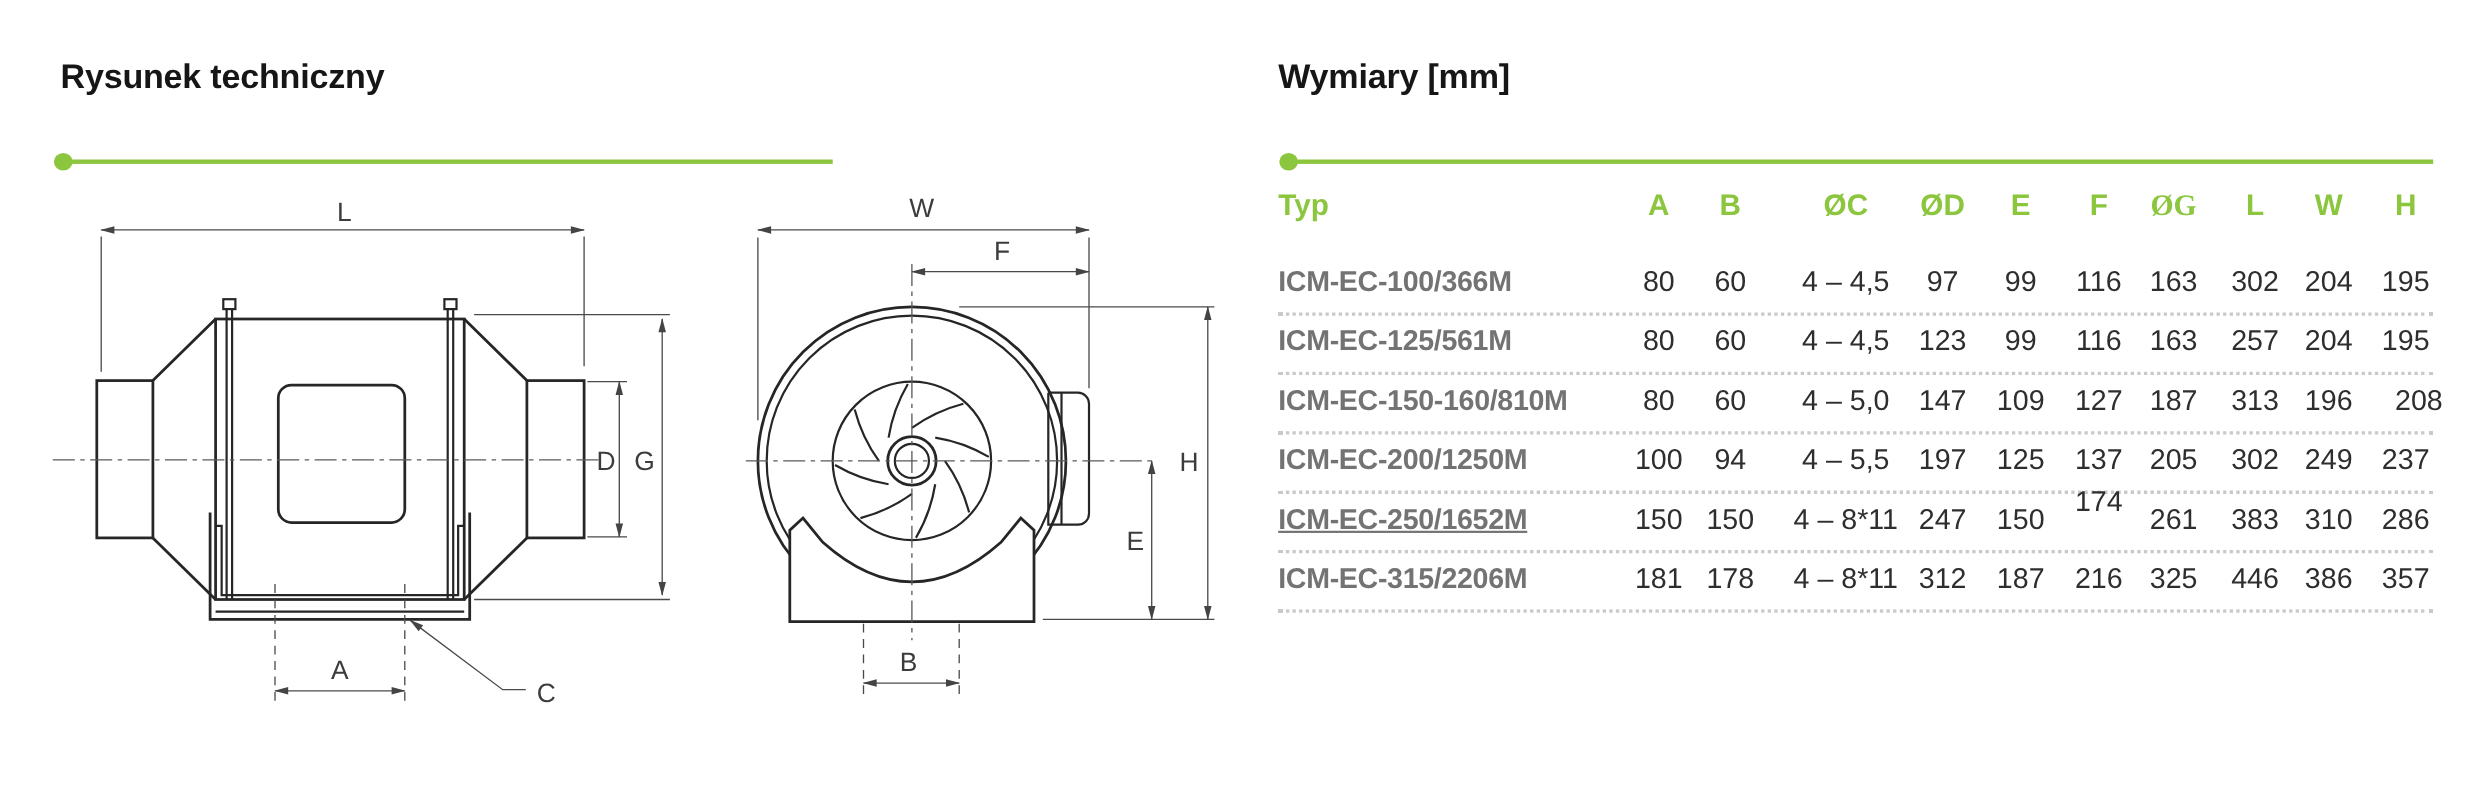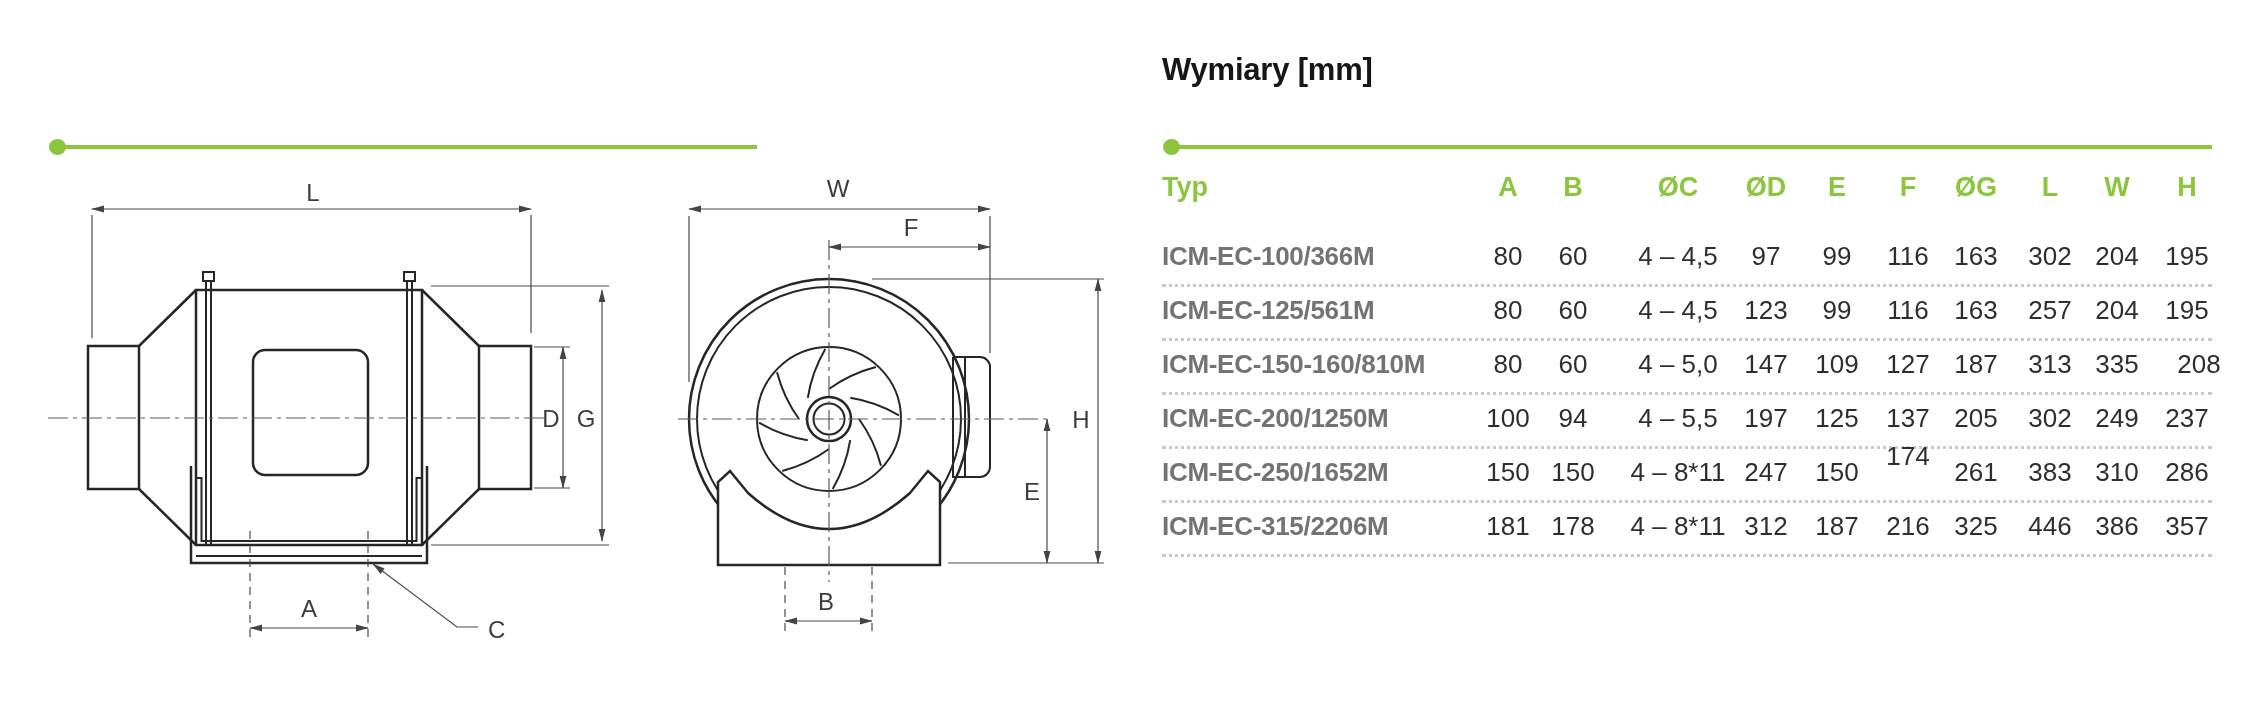--- a/index.html
+++ b/index.html
@@ -21,20 +21,21 @@
   .thin{stroke:#4a4a4a;stroke-width:1.2;fill:none;}
   .cl{stroke:#5a5a5a;stroke-width:1.2;fill:none;stroke-dasharray:20 5 4 5;}
   .dsh{stroke:#4a4a4a;stroke-width:1.2;fill:none;stroke-dasharray:8 6;}
   .dimtxt{font-family:"Liberation Sans",sans-serif;font-size:24px;fill:#3c3c3c;}
 </style>
 </head>
 <body>
 
 <div id="page">
 
+  <div class="sec-title" style="left:55px">Rysunek techniczny</div>
   <div class="rule" style="left:57px;width:700px"></div>
   <div class="rule-dot" style="left:49px"></div>
 
   <div class="sec-title" style="left:1162px">Wymiary [mm]</div>
   <div class="rule" style="left:1165px;width:1047px"></div>
   <div class="rule-dot" style="left:1163px"></div>
 
   <svg style="position:absolute;left:30px;top:160px" width="1130" height="520" viewBox="30 160 1130 520" xmlns="http://www.w3.org/2000/svg">
     <defs>
       <marker id="ah" viewBox="0 0 14 10" refX="13" refY="5" markerWidth="14" markerHeight="10" orient="auto-start-reverse" markerUnits="userSpaceOnUse">
@@ -128,21 +129,21 @@
   </svg>
 
   <div id="dim-table" style="position:absolute;left:1162px;top:0;width:1050px;height:590px;">
       <span class="cell th first" style="left: 0px; top: 187px;">Typ</span>
       <span class="cell th" style="left: 346px; top: 187px;">A</span>
       <span class="cell th" style="left: 411px; top: 187px;">B</span>
       <span class="cell th" style="left: 516px; top: 187px;">ØC</span>
       <span class="cell th" style="left: 604px; top: 187px;">ØD</span>
       <span class="cell th" style="left: 675px; top: 187px;">E</span>
       <span class="cell th" style="left: 746px; top: 187px;">F</span>
-      <span class="cell th" style="left: 814px; top: 187px;">ØG</span>
+      <span class="cell th" style="left: 814px; top: 187px; font-family: Liberation Serif, serif;">ØG</span>
       <span class="cell th" style="left: 888px; top: 187px;">L</span>
       <span class="cell th" style="left: 955px; top: 187px;">W</span>
       <span class="cell th" style="left: 1025px; top: 187px;">H</span>
       <span class="cell ttype first" style="left: 0px; top: 256px;">ICM-EC-100/366M</span>
       <span class="cell num" style="left: 346px; top: 256px;">80</span>
       <span class="cell num" style="left: 411px; top: 256px;">60</span>
       <span class="cell num" style="left: 516px; top: 256px;">4 – 4,5</span>
       <span class="cell num" style="left: 604px; top: 256px;">97</span>
       <span class="cell num" style="left: 675px; top: 256px;">99</span>
       <span class="cell num" style="left: 746px; top: 256px;">116</span>
@@ -165,36 +166,36 @@
       <div class="sep" style="left: 0px; top: 338px;"></div>
       <span class="cell ttype first" style="left: 0px; top: 364px;">ICM-EC-150-160/810M</span>
       <span class="cell num" style="left: 346px; top: 364px;">80</span>
       <span class="cell num" style="left: 411px; top: 364px;">60</span>
       <span class="cell num" style="left: 516px; top: 364px;">4 – 5,0</span>
       <span class="cell num" style="left: 604px; top: 364px;">147</span>
       <span class="cell num" style="left: 675px; top: 364px;">109</span>
       <span class="cell num" style="left: 746px; top: 364px;">127</span>
       <span class="cell num" style="left: 814px; top: 364px;">187</span>
       <span class="cell num" style="left: 888px; top: 364px;">313</span>
-      <span class="cell num" style="left: 955px; top: 364px;">335</span>
+      <span class="cell num" style="left: 955px; top: 364px;">196</span>
       <span class="cell num" style="left: 1025px; top: 364px; margin-left: 12px;">208</span>
       <div class="sep" style="left: 0px; top: 392px;"></div>
       <span class="cell ttype first" style="left: 0px; top: 418px;">ICM-EC-200/1250M</span>
       <span class="cell num" style="left: 346px; top: 418px;">100</span>
       <span class="cell num" style="left: 411px; top: 418px;">94</span>
       <span class="cell num" style="left: 516px; top: 418px;">4 – 5,5</span>
       <span class="cell num" style="left: 604px; top: 418px;">197</span>
       <span class="cell num" style="left: 675px; top: 418px;">125</span>
       <span class="cell num" style="left: 746px; top: 418px;">137</span>
       <span class="cell num" style="left: 814px; top: 418px;">205</span>
       <span class="cell num" style="left: 888px; top: 418px;">302</span>
       <span class="cell num" style="left: 955px; top: 418px;">249</span>
       <span class="cell num" style="left: 1025px; top: 418px;">237</span>
       <div class="sep" style="left: 0px; top: 446px;"></div>
-      <span class="cell ttype first" style="left: 0px; top: 472px;">ICM-EC-250/1652M</span>
+      <span class="cell ttype first" style="left: 0px; top: 472px; text-decoration: underline;">ICM-EC-250/1652M</span>
       <span class="cell num" style="left: 346px; top: 472px;">150</span>
       <span class="cell num" style="left: 411px; top: 472px;">150</span>
       <span class="cell num" style="left: 516px; top: 472px;">4 – 8*11</span>
       <span class="cell num" style="left: 604px; top: 472px;">247</span>
       <span class="cell num" style="left: 675px; top: 472px;">150</span>
       <span class="cell num" style="left: 746px; top: 456px;">174</span>
       <span class="cell num" style="left: 814px; top: 472px;">261</span>
       <span class="cell num" style="left: 888px; top: 472px;">383</span>
       <span class="cell num" style="left: 955px; top: 472px;">310</span>
       <span class="cell num" style="left: 1025px; top: 472px;">286</span>

